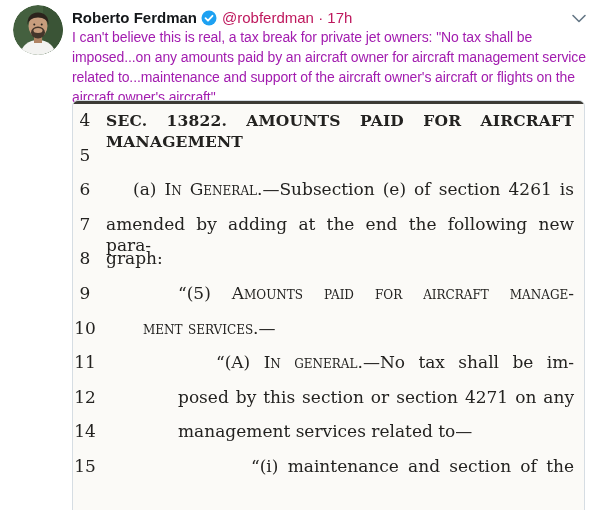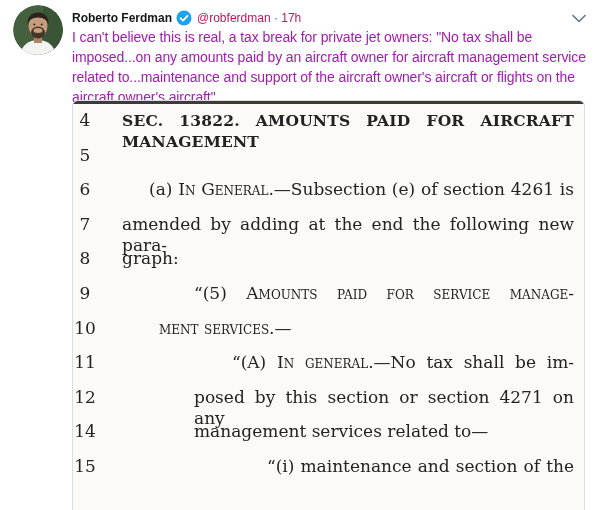--- a/index.html
+++ b/index.html
@@ -8,21 +8,21 @@
     background:#ffffff;
     font-family:"Liberation Sans", sans-serif;
     -webkit-font-smoothing:antialiased;
   }
   
   .avatar{
     position:absolute;left:13px;top:5px;width:50px;height:50px;
     border-radius:50%;overflow:hidden;cursor:pointer;
   }
   .content{position:absolute;left:72px;top:8px;width:524px;}
-  .name-row{display:flex;align-items:center;height:19px;font-size:12px;white-space:nowrap;}
+  .name-row{display:flex;align-items:center;height:19px;font-size:15px;white-space:nowrap;}
   .display-name{font-weight:bold;color:#14171a;cursor:pointer;}
   .verified{width:16px;height:16px;margin-left:4px;flex:0 0 auto;}
   .meta{color:#be185d;margin-left:5px;}
   .caret{
     position:absolute;right:13px;top:13px;width:16px;height:12px;cursor:pointer;
   }
   .tweet-body{
     position:absolute;left:72px;top:27px;width:524px;
     font-size:14px;line-height:20px;letter-spacing:-0.1px;color:#a21caf;
   }
@@ -37,21 +37,21 @@
     font-family:"DejaVu Serif", serif;
     color:#232220;
   }
   .doc-topline{height:3px;background:#3c3b35;width:100%;}
   .doc-lines{padding-top:6px;}
   .doc-line{display:flex;height:34.6px;align-items:flex-start;}
   .doc-num{
     flex:0 0 24px;text-align:center;font-size:17px;line-height:1.25;
   }
   .doc-text{
-    flex:1;margin-left:25px;padding-right:10px;
+    flex:1;margin-left:9px;padding-right:10px;
     font-size:17px;line-height:1.25;
     text-align:justify;white-space:nowrap;
   }
   .doc-text.fill{white-space:normal;text-align-last:justify;}
   .doc-text .b{font-weight:bold;font-size:15.5px;letter-spacing:0.2px;}
   .doc-text .sc{font-variant:small-caps;}
 </style>
 </head>
 <body>
 
@@ -111,21 +111,21 @@
       <div class="doc-line">
         <div class="doc-num">7</div>
         <div class="doc-text fill" style="padding-left: 0px;"><span>amended by adding at the end the following new para-</span></div>
       </div>
       <div class="doc-line">
         <div class="doc-num">8</div>
         <div class="doc-text" style="padding-left: 0px;"><span>graph:</span></div>
       </div>
       <div class="doc-line">
         <div class="doc-num">9</div>
-        <div class="doc-text fill" style="padding-left: 72px;"><span>“(5) </span><span class="sc">Amounts paid for service manage-</span></div>
+        <div class="doc-text fill" style="padding-left: 72px;"><span>“(5) </span><span class="sc">Amounts paid for aircraft manage-</span></div>
       </div>
       <div class="doc-line">
         <div class="doc-num">10</div>
         <div class="doc-text" style="padding-left: 37px;"><span class="sc">ment services.—</span></div>
       </div>
       <div class="doc-line">
         <div class="doc-num">11</div>
         <div class="doc-text fill" style="padding-left: 110px;"><span>“(A) </span><span class="sc">In general</span><span>.—No tax shall be im-</span></div>
       </div>
       <div class="doc-line">

